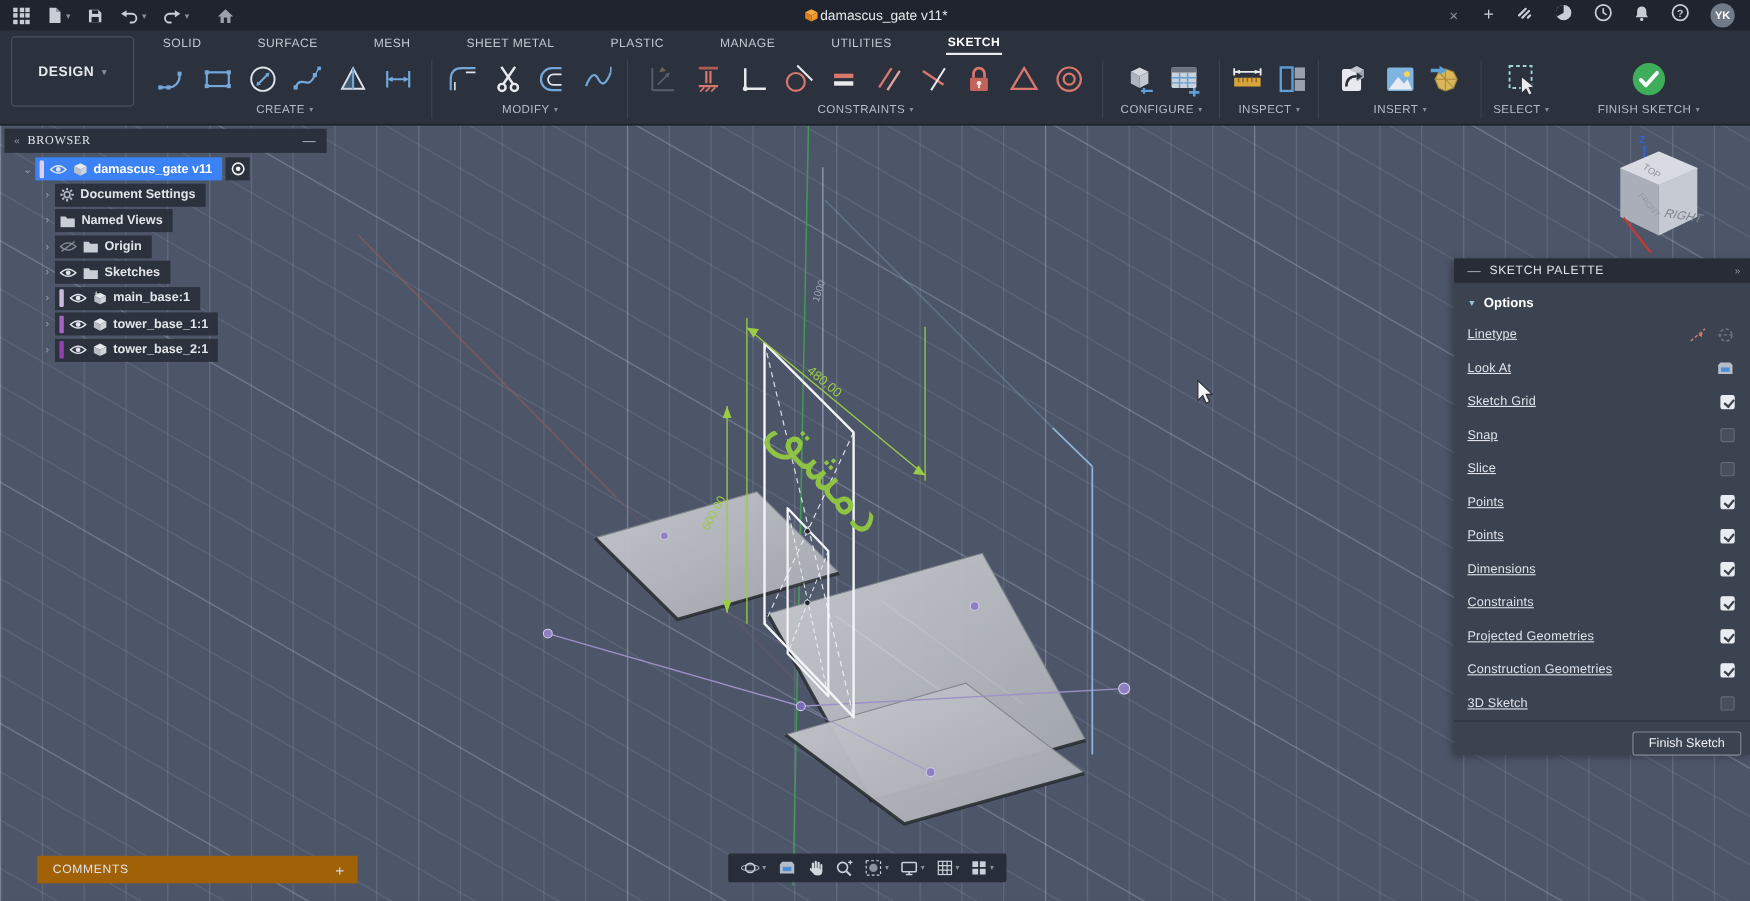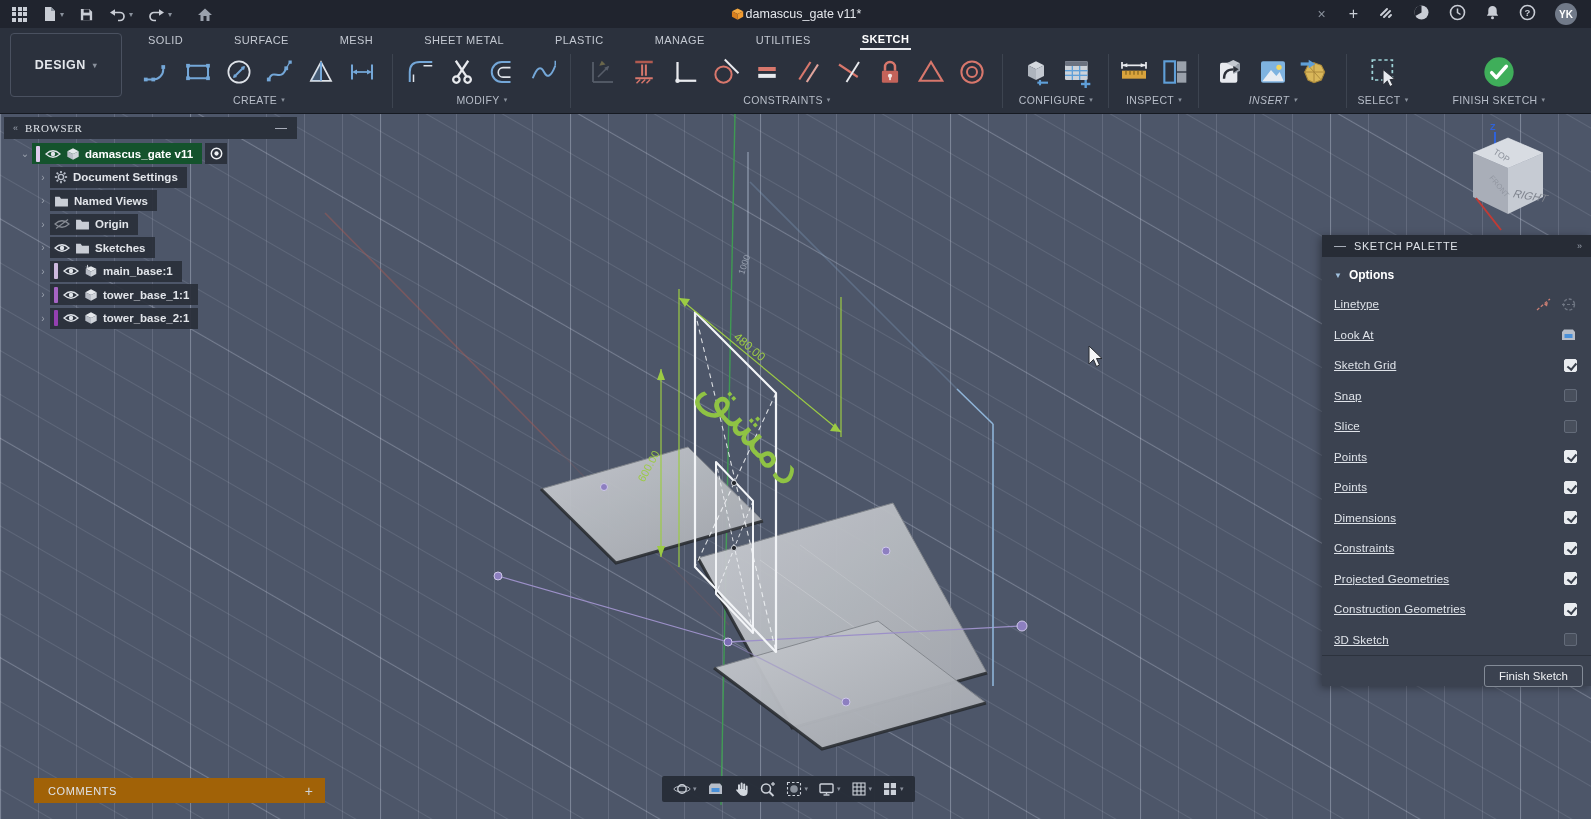--- a/index.html
+++ b/index.html
@@ -40,21 +40,21 @@
   .browser-head{position:absolute;left:4px;top:117px;width:293px;height:22px;background:#2b313c;
                 display:flex;align-items:center;z-index:20;color:#dfe3e9;}
   .browser-head .bh-col{font-size:9px;color:#9aa1ad;margin:0 8px 0 9px;letter-spacing:-1px;}
   .browser-head .bh-title{font-size:11px;letter-spacing:.6px;flex:1;font-family:Liberation Serif, serif;}
   .browser-head .bh-min{font-size:12px;color:#b7bdc8;margin-right:10px;}
   .btree{position:absolute;left:4px;top:142px;z-index:20;display:flex;flex-direction:column;}
   .brow{height:23.5px;display:flex;align-items:center;}
   .bcaret{width:14px;display:flex;justify-content:center;color:#9aa1ad;font-size:10px;flex:none;}
   .bpill{display:inline-flex;align-items:center;gap:5px;background:rgba(41,47,58,.92);
          padding:0 9px 0 4px;height:21px;color:#e2e5ea;font-size:11.5px;cursor:pointer;font-weight:bold;}
-  .bpill.sel{background:#14532d;color:#fff;font-weight:bold;}
+  .bpill.sel{background:#3b82f6;color:#fff;font-weight:bold;}
   .cbar{width:4px;height:16px;border-radius:1px;flex:none;}
   .bact{display:inline-flex;align-items:center;justify-content:center;background:rgba(41,47,58,.92);
         width:22px;height:21px;margin-left:3px;cursor:pointer;}
   .ind1{margin-left:14px;}  .ind2{margin-left:32px;}
   
   .palette{position:absolute;left:1322px;top:235px;width:269px;height:451px;background:#3b4250;
            z-index:20;box-shadow:-2px 2px 8px rgba(0,0,0,.35);display:flex;flex-direction:column;}
   .pal-head{height:22px;background:#272c36;display:flex;align-items:center;color:#dfe3e9;flex:none;}
   .pal-head .ph-min{margin:0 8px 0 12px;font-size:12px;color:#b7bdc8;}
   .pal-head .ph-title{font-size:11px;letter-spacing:.6px;flex:1;}
@@ -576,21 +576,21 @@
           </svg>
         </div>
     </div>
     <div class="rlabel">
         <span>INSPECT</span>
         <span class="tb-caret">▾</span>
       </div>
   </div>
   <div class="rdivider" style="left:1198px;"></div>
 
-  <div class="rgroup" style="left:1202px;width:142px;font-style:italic;">
+  <div class="rgroup" style="left:1202px;width:142px;">
     <div class="ricons">
       <div class="rtool">
           <svg width="32" height="32" viewBox="0 0 24 24">
             <rect x="3" y="5" width="13" height="15" rx="1.5" fill="#e8eaef"></rect>
             <polygon points="13,3 18,5.5 13,8 8,5.5" fill="#c3c8d0"></polygon>
             <polygon points="13,8 18,5.5 18,11 13,13.5" fill="#9aa1ab"></polygon>
             <path d="M6,17 Q6,10 13,10" fill="none" stroke="#2b2f38" stroke-width="1.8"></path>
             <polygon points="13,7.5 17,10 13,12.5" fill="#2b2f38"></polygon>
           </svg>
         </div>

